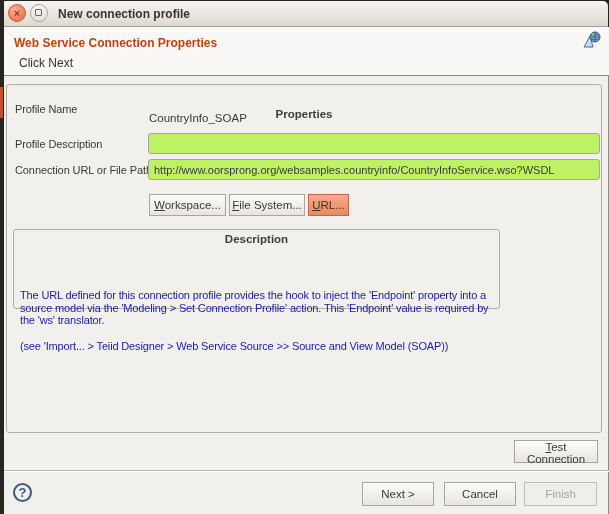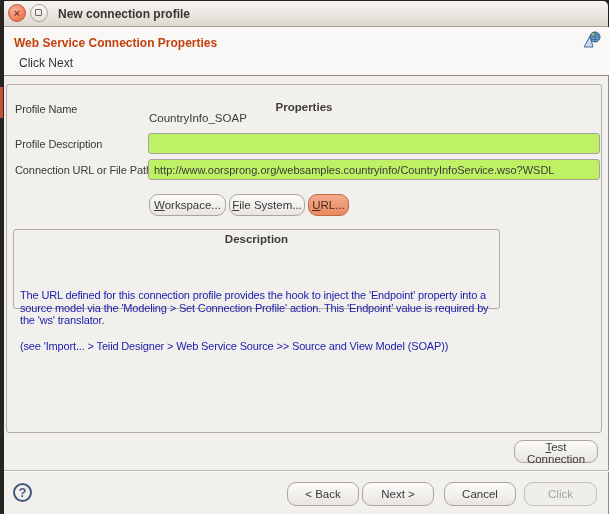--- a/index.html
+++ b/index.html
@@ -54,34 +54,34 @@
 
   
   .group {
     position: absolute; border: 1px solid #b2ada4; border-radius: 3px; background: transparent;
   }
   .group-label {
     position: absolute; left: 0; right: 0; text-align: center;
     font-size: 11.5px; font-weight: bold; color: #403c37;
   }
   .outer-group { left: 6px; top: 84px; width: 596px; height: 349px; }
-  .outer-group > .group-label { top: 16px; }
+  .outer-group > .group-label { top: 23px; }
 
   .fld-label { position: absolute; left: 8px; font-size: 11px; letter-spacing: -0.1px; color: #3c3935; }
   .fld-value { position: absolute; left: 142px; font-size: 11.5px; color: #3c3935; }
   .entry {
     position: absolute; left: 141px; width: 452px; height: 21px;
     background: #bef264; border: 1px solid #a9a49b; border-radius: 3px;
     font-family: "Liberation Sans", "DejaVu Sans", sans-serif;
     font-size: 11px; color: #3a3a3a; padding: 0 5px; outline: none;
   }
 
   .btn {
     background: linear-gradient(#fcfbfa, #e8e5e0);
-    border: 1px solid #aba69d; border-radius: 9px;
+    border: 1px solid #aba69d; border-radius: 0;
     font-family: "Liberation Sans", "DejaVu Sans", sans-serif;
     font-size: 11.5px; color: #3a3a3a; text-align: center;
     cursor: default;
   }
   .btn .mn { text-decoration: underline; }
   .row-btn { position: absolute; top: 109px; height: 22px; }
   .btn-workspace { left: 142px; width: 77px; }
   .btn-filesystem { left: 222px; width: 76px; }
   .btn-url {
     left: 301px; width: 41px;
@@ -182,21 +182,20 @@
     </div>
   </div>
 
   <button class="btn btn-test">
     <span class="mn">T</span><span>est Connection</span>
   </button>
 
   <div class="separator"></div>
 
   <button class="help-btn">?</button>
-  <button class="btn foot-btn btn-back">&lt; Back</button>
   <button class="btn foot-btn btn-next">Next &gt;</button>
   <button class="btn foot-btn btn-cancel">Cancel</button>
-  <button class="btn foot-btn btn-finish" disabled="">Click</button>
+  <button class="btn foot-btn btn-finish" disabled="">Finish</button>
 
   <div class="left-strip">
     <div class="orange-seg"></div>
   </div>
 </div>
 
 </body></html>

